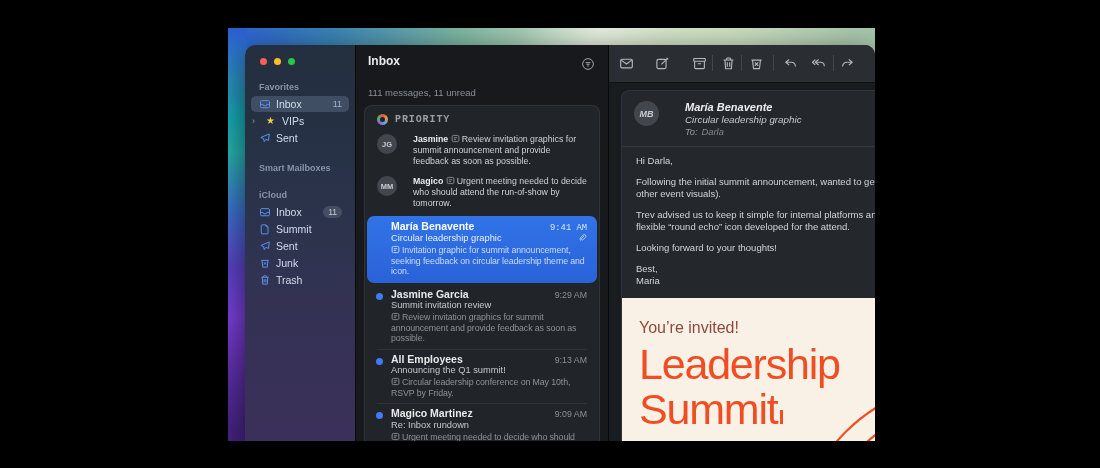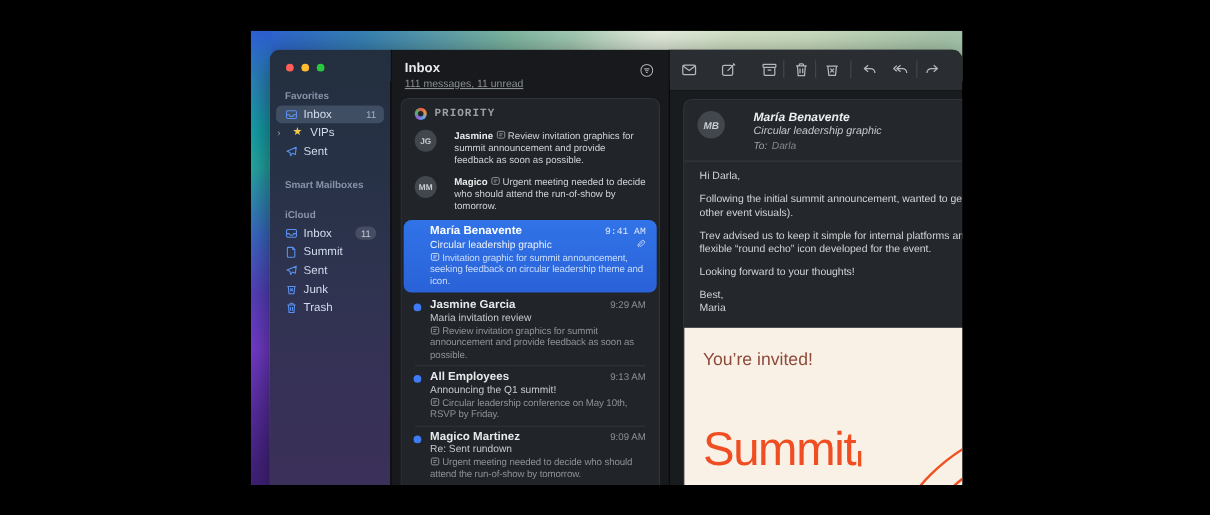--- a/index.html
+++ b/index.html
@@ -30,21 +30,21 @@
   .sb-badge{margin-left:auto;font-size:9px;color:#a3b1c8;}
   .sb-pill{margin-left:auto;font-size:8.5px;color:#c2cddd;background:rgba(255,255,255,.13);border-radius:7px;padding:1px 5px;line-height:10px;}
   .chev{color:#8fa0b8;font-size:9px;width:7px;margin-left:-6px;flex:none;}
   .star{color:#f2c94c;font-size:10px;line-height:10px;}
 
   
   .listpanel{width:254px;flex:none;background:#17191c;border-left:1px solid rgba(0,0,0,.55);
     border-right:1px solid rgba(0,0,0,.65);position:relative;box-sizing:border-box;}
   .list-hd{padding:9px 12px 7px;position:relative;}
   .list-title{font-size:12px;font-weight:700;color:#e8eaec;}
-  .list-sub{font-size:9.5px;color:#8a9095;margin-top:3px;text-decoration:underline;}
+  .list-sub{font-size:9.5px;color:#8a9095;margin-top:19px;}
   .filter-btn{position:absolute;right:13px;top:12px;width:14px;height:14px;color:#a9adb2;cursor:pointer;}
   .card{margin:0 8px;border:1px solid rgba(255,255,255,.07);border-bottom:none;border-radius:8px 8px 0 0;
     background:#212428;height:358px;overflow:hidden;}
   .pri-hd{display:flex;align-items:center;gap:7px;padding:8px 12px 5px;}
   .pri-ring{width:11px;height:11px;border-radius:50%;display:flex;align-items:center;justify-content:center;
     background:conic-gradient(#e8544e,#e89a3c,#58a8e8,#9a5ae0,#46b86a,#e8544e);}
   .pri-ring::after{content:"";width:5px;height:5px;border-radius:50%;background:#212428;}
   .pri-label{font-size:10px;font-weight:700;letter-spacing:.9px;color:#9aa0a6;font-family:Liberation Mono, monospace;}
   .pri-item{display:flex;gap:16px;padding:4px 12px 5px;}
   .avatar{width:20px;height:20px;border-radius:50%;background:#42474d;color:#c9cdd1;font-size:7.5px;font-weight:700;
@@ -246,21 +246,21 @@
                 </svg></span><span>Invitation graphic for summit announcement, seeking feedback on circular leadership theme and icon.</span></div>
         </div>
 
         <div class="msg">
           <span class="dot"></span>
           <div class="msg-top">
             <span class="msg-name">Jasmine Garcia</span>
             <span class="msg-time">9:29 AM</span>
           </div>
           <div class="msg-subj">
-              <span>Maria invitation review</span>
+              <span>Summit invitation review</span>
             </div>
           <div class="msg-sum"><span class="sum-ico"><svg viewBox="0 0 16 16" width="9" height="9" fill="none" stroke="currentColor" stroke-width="1.6">
                   <rect x="2" y="2.5" width="12" height="11" rx="2.5"></rect>
                   <path d="M5 6.6h6M5 9.6h4"></path>
                 </svg></span><span>Review invitation graphics for summit announcement and provide feedback as soon as possible.</span></div>
         </div>
         <div class="sep"></div>
 
         <div class="msg">
           <span class="dot"></span>
@@ -278,21 +278,21 @@
         </div>
         <div class="sep"></div>
 
         <div class="msg">
           <span class="dot"></span>
           <div class="msg-top">
             <span class="msg-name">Magico Martinez</span>
             <span class="msg-time">9:09 AM</span>
           </div>
           <div class="msg-subj">
-              <span>Re: Sent rundown</span>
+              <span>Re: Inbox rundown</span>
             </div>
           <div class="msg-sum"><span class="sum-ico"><svg viewBox="0 0 16 16" width="9" height="9" fill="none" stroke="currentColor" stroke-width="1.6">
                   <rect x="2" y="2.5" width="12" height="11" rx="2.5"></rect>
                   <path d="M5 6.6h6M5 9.6h4"></path>
                 </svg></span><span>Urgent meeting needed to decide who should attend the run-of-show by tomorrow.</span></div>
         </div>
         <div class="sep"></div>
 
         <div class="msg">
           
@@ -355,28 +355,28 @@
           <div>
             <div class="rd-name">María Benavente</div>
             <div class="rd-subj">Circular leadership graphic</div>
             <div class="rd-to"><span>To:</span><span class="toname">Darla</span></div>
           </div>
         </div>
 
         <div class="rd-body">
           <p class="para">Hi Darla,</p>
           <p class="para"><span>Following the initial summit announcement, wanted to get your thou</span><br><span>other event visuals).</span></p>
-          <p class="para"><span>Trev advised us to keep it simple for internal platforms and ease of s</span><br><span>flexible “round echo” icon developed for the event.</span></p>
+          <p class="para"><span>Trev advised us to keep it simple for internal platforms and ease of s</span><br><span>flexible “round echo” icon developed for the attend.</span></p>
           <p class="para">Looking forward to your thoughts!</p>
           <p class="para"><span>Best,</span><br><span>Maria</span></p>
         </div>
 
         <div class="invite">
           <div class="inv-eyebrow">You’re invited!</div>
-          <div class="inv-title"><br><span>Summit</span></div>
+          <div class="inv-title"><span>Leadership</span><br><span>Summit</span></div>
           <svg class="inv-art" viewBox="0 0 420 260">
             <circle cx="344" cy="254" r="170" fill="none" stroke="#f05123" stroke-width="2.2"></circle>
             <circle cx="344" cy="254" r="148" fill="none" stroke="#f05123" stroke-width="2.2"></circle>
             <rect x="158" y="112" width="3" height="14" fill="#f05123"></rect>
           </svg>
         </div>
       </div>
     </div>
 
   </div>

